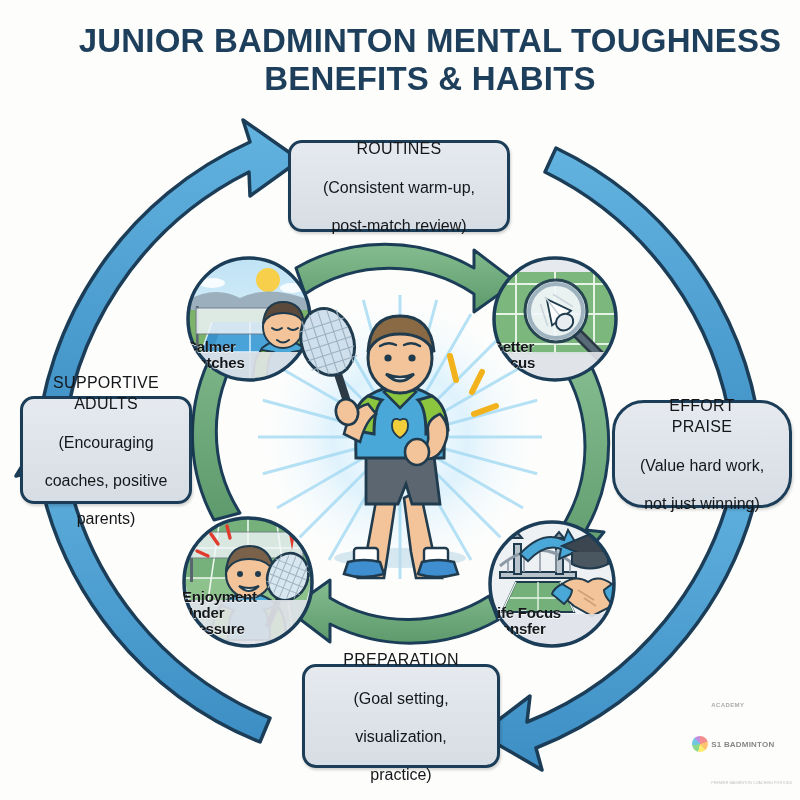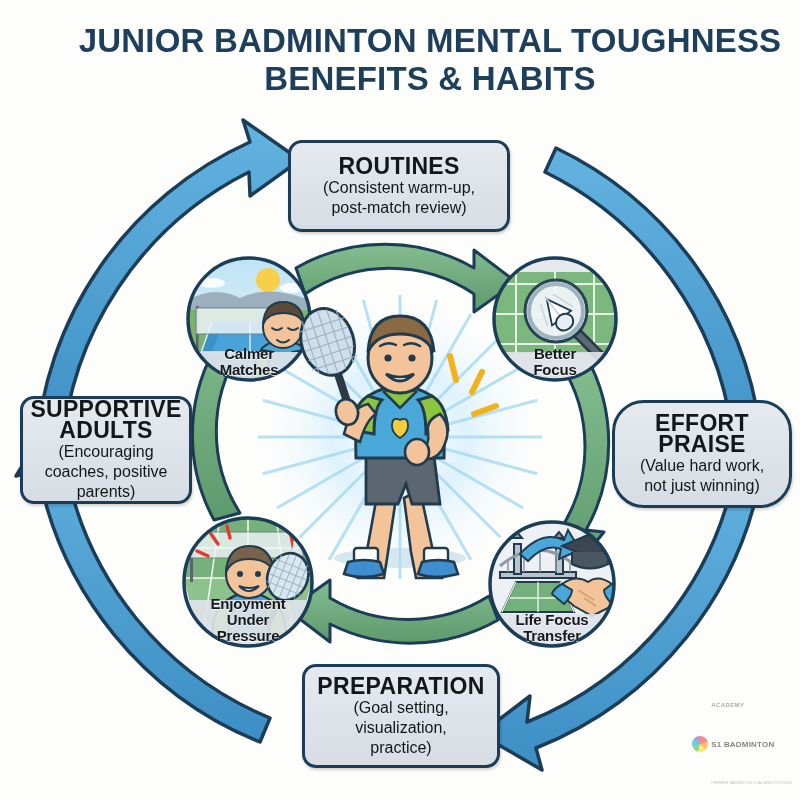--- a/index.html
+++ b/index.html
@@ -34,43 +34,43 @@
     background:linear-gradient(180deg,#e6eaef 0%,#d7dde4 100%);
     border:3px solid #1b3d57;
     border-radius:14px;
     text-align:center;
     z-index:30;
     padding:6px 8px;
     box-shadow:1px 2px 3px rgba(0,0,0,0.18);
     display:flex;flex-direction:column;justify-content:center;align-items:center;
   }
   .cbox .ttl{
-    font-weight:bold;color:#14171a;
-    font-size:23px;line-height:21px;letter-spacing:0.3px;
+    font-weight:normal;color:#14171a;
+    font-size:16px;line-height:21px;letter-spacing:0.3px;
   }
   .cbox .sub{
-    color:#14171a;font-size:16px;line-height:18px;margin-top:2px;
+    color:#14171a;font-size:16px;line-height:18px;margin-top:20px;
   }
 
   #box-routines{left:288px;top:140px;width:222px;height:92px;}
   #box-effort{left:612px;top:400px;width:180px;height:108px;border-radius:32px;}
   #box-prep{left:302px;top:664px;width:198px;height:104px;}
   #box-support{left:20px;top:396px;width:172px;height:108px;}
 
   
   .bcircle{
     position:absolute;border-radius:50%;
     border:3px solid #1b3d57;
     overflow:hidden;z-index:26;
     box-shadow:0 2px 4px rgba(0,0,0,0.2);
     background:#dfe3e8;
   }
   .bcircle .cap{
-    position:absolute;left:0;right:0;bottom:4px;
-    text-align:center;font-weight:bold;color:#15181b;
+    position:absolute;left:0;right:0;bottom:11px;
+    font-weight:bold;color:#15181b;
     font-size:15px;line-height:16px;letter-spacing:-0.2px;
     z-index:5;text-shadow:0 1px 0 rgba(255,255,255,.75);
   }
   #c-calmer{left:186px;top:256px;width:126px;height:126px;}
   #c-focus{left:492px;top:256px;width:126px;height:126px;}
   #c-life{left:488px;top:520px;width:128px;height:128px;}
   #c-enjoy{left:182px;top:516px;width:132px;height:132px;}
 
   
   #logo{

